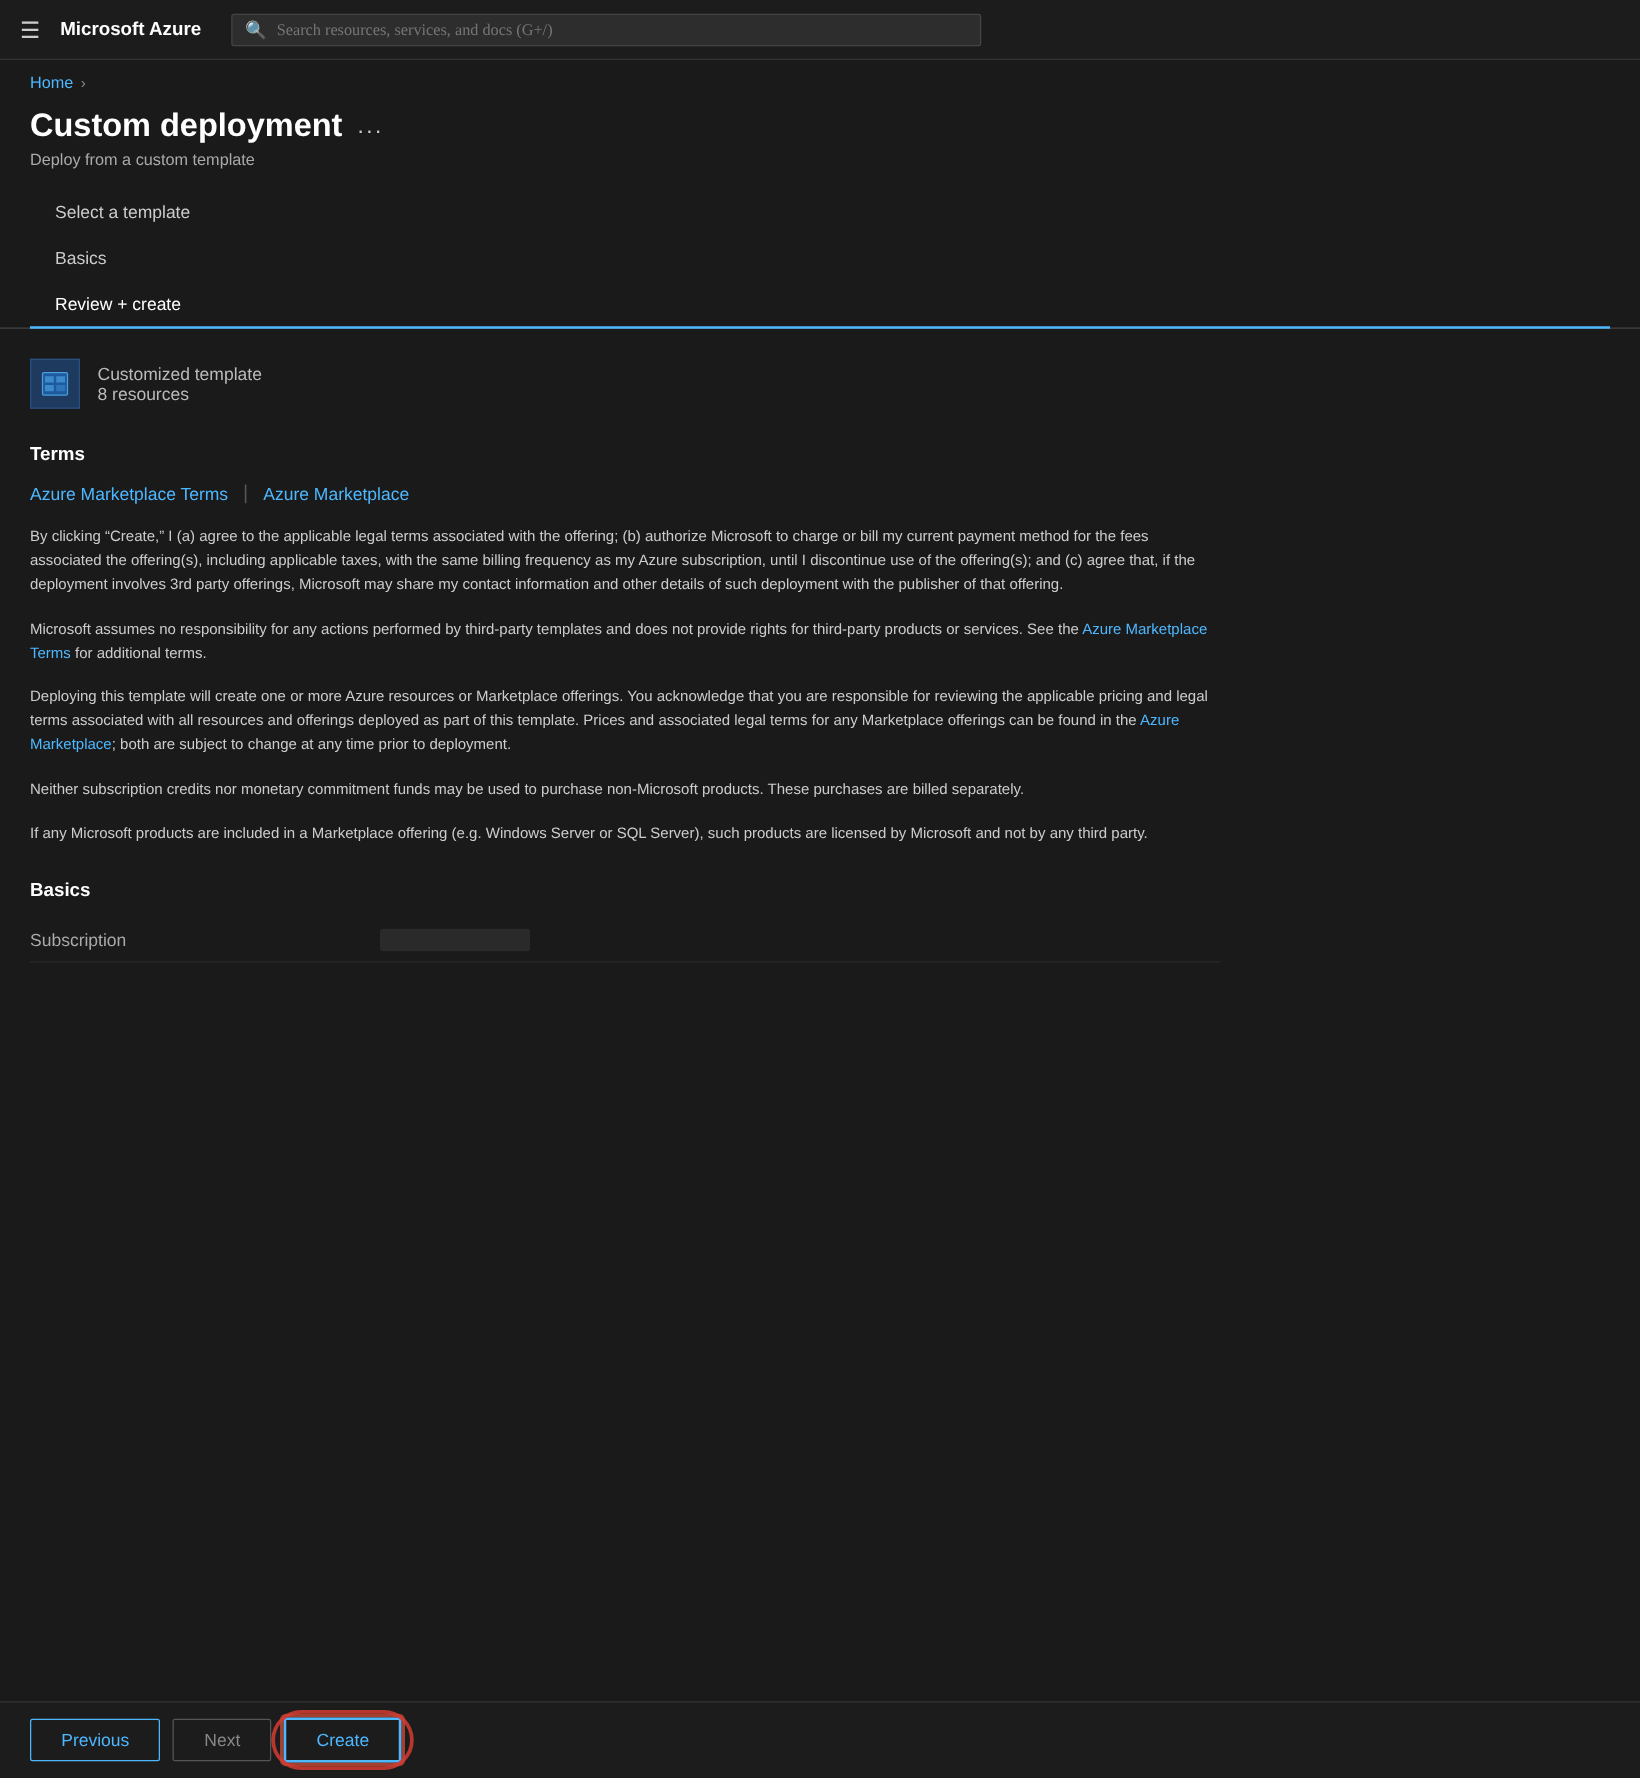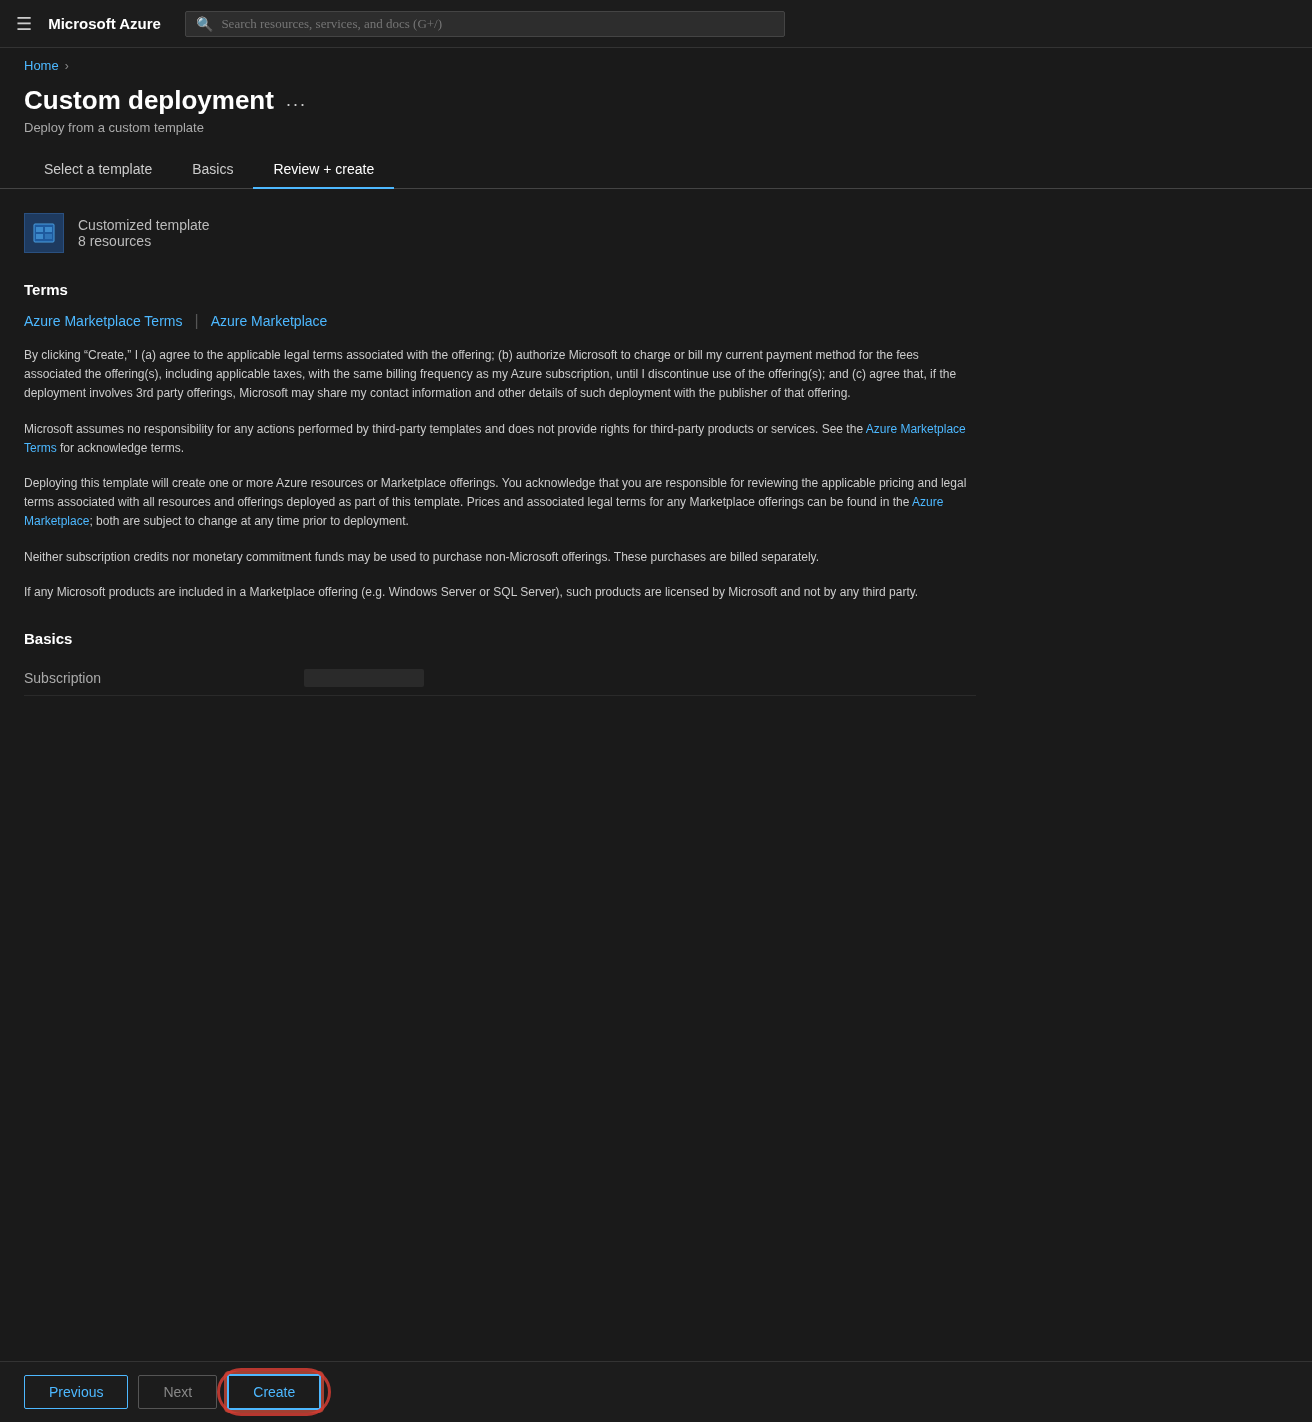--- a/index.html
+++ b/index.html
@@ -90,20 +90,21 @@
       color: #aaa;
       font-size: 13px;
     }
 
     
     .tabs {
       display: flex;
       padding: 0 24px;
       border-bottom: 1px solid #444;
       gap: 0;
+      flex-direction: column;
     }
     .tab {
       padding: 10px 20px;
       cursor: pointer;
       font-size: 14px;
       color: #ccc;
       border-bottom: 2px solid transparent;
       margin-bottom: -1px;
     }
     .tab.active {
@@ -317,26 +318,26 @@
   <div class="terms-section">
     <div class="section-title">Terms</div>
     <div class="terms-links">
       <a href="#">Azure Marketplace Terms</a>
       <span class="terms-divider">|</span>
       <a href="#">Azure Marketplace</a>
     </div>
     <div class="terms-body">
       <p>By clicking “Create,” I (a) agree to the applicable legal terms associated with the offering; (b) authorize Microsoft to charge or bill my current payment method for the fees associated the offering(s), including applicable taxes, with the same billing frequency as my Azure subscription, until I discontinue use of the offering(s); and (c) agree that, if the deployment involves 3rd party offerings, Microsoft may share my contact information and other details of such deployment with the publisher of that offering.</p>
       <p>
-        <span>Microsoft assumes no responsibility for any actions performed by third-party templates and does not provide rights for third-party products or services. See the </span><a href="#">Azure Marketplace Terms</a><span> for acknowledge terms.</span>
+        <span>Microsoft assumes no responsibility for any actions performed by third-party templates and does not provide rights for third-party products or services. See the </span><a href="#">Azure Marketplace Terms</a><span> for additional terms.</span>
       </p>
       <p>
         <span>Deploying this template will create one or more Azure resources or Marketplace offerings.  You acknowledge that you are responsible for reviewing the applicable pricing and legal terms associated with all resources and offerings deployed as part of this template.  Prices and associated legal terms for any Marketplace offerings can be found in the </span><a href="#">Azure Marketplace</a><span>; both are subject to change at any time prior to deployment.</span>
       </p>
-      <p>Neither subscription credits nor monetary commitment funds may be used to purchase non-Microsoft offerings. These purchases are billed separately.</p>
+      <p>Neither subscription credits nor monetary commitment funds may be used to purchase non-Microsoft products. These purchases are billed separately.</p>
       <p>If any Microsoft products are included in a Marketplace offering (e.g. Windows Server or SQL Server), such products are licensed by Microsoft and not by any third party.</p>
     </div>
   </div>
 
   <div class="basics-section">
     <div class="section-title">Basics</div>
     <div class="field-row">
       <span class="field-label">Subscription</span>
       <span class="field-value"></span>
     </div>

